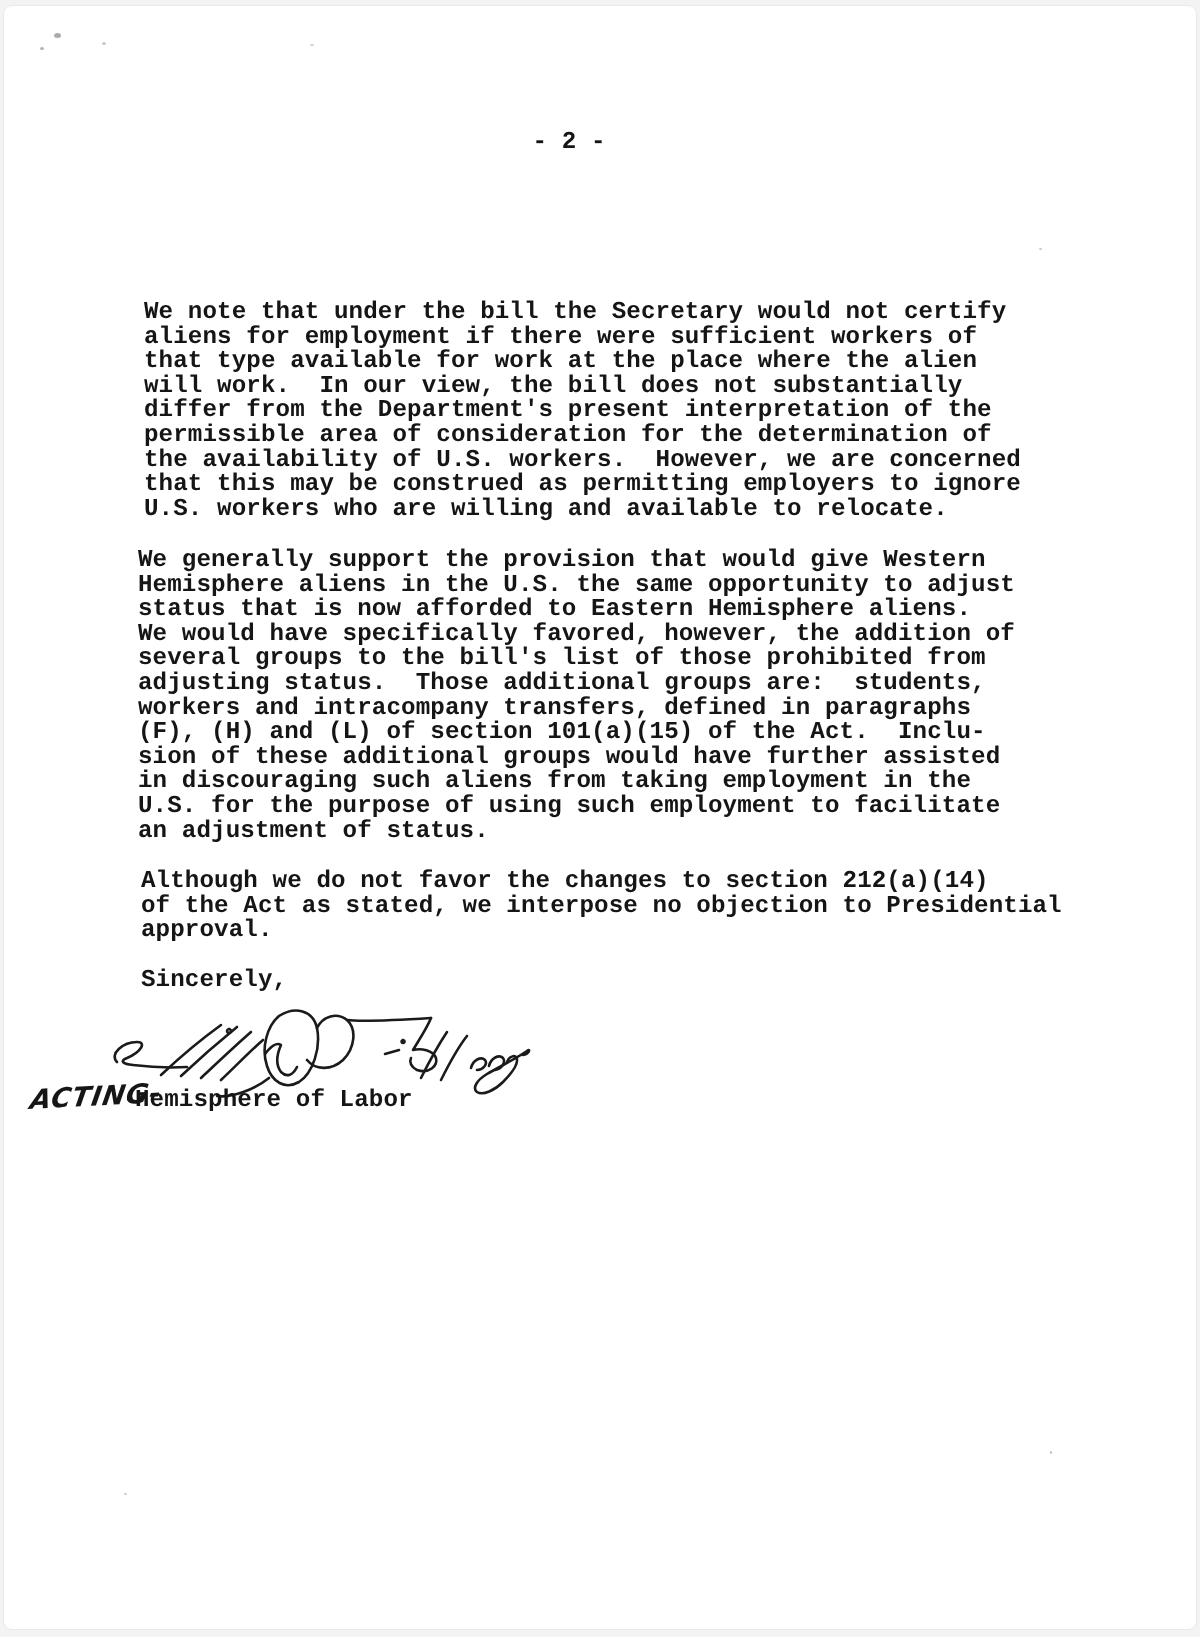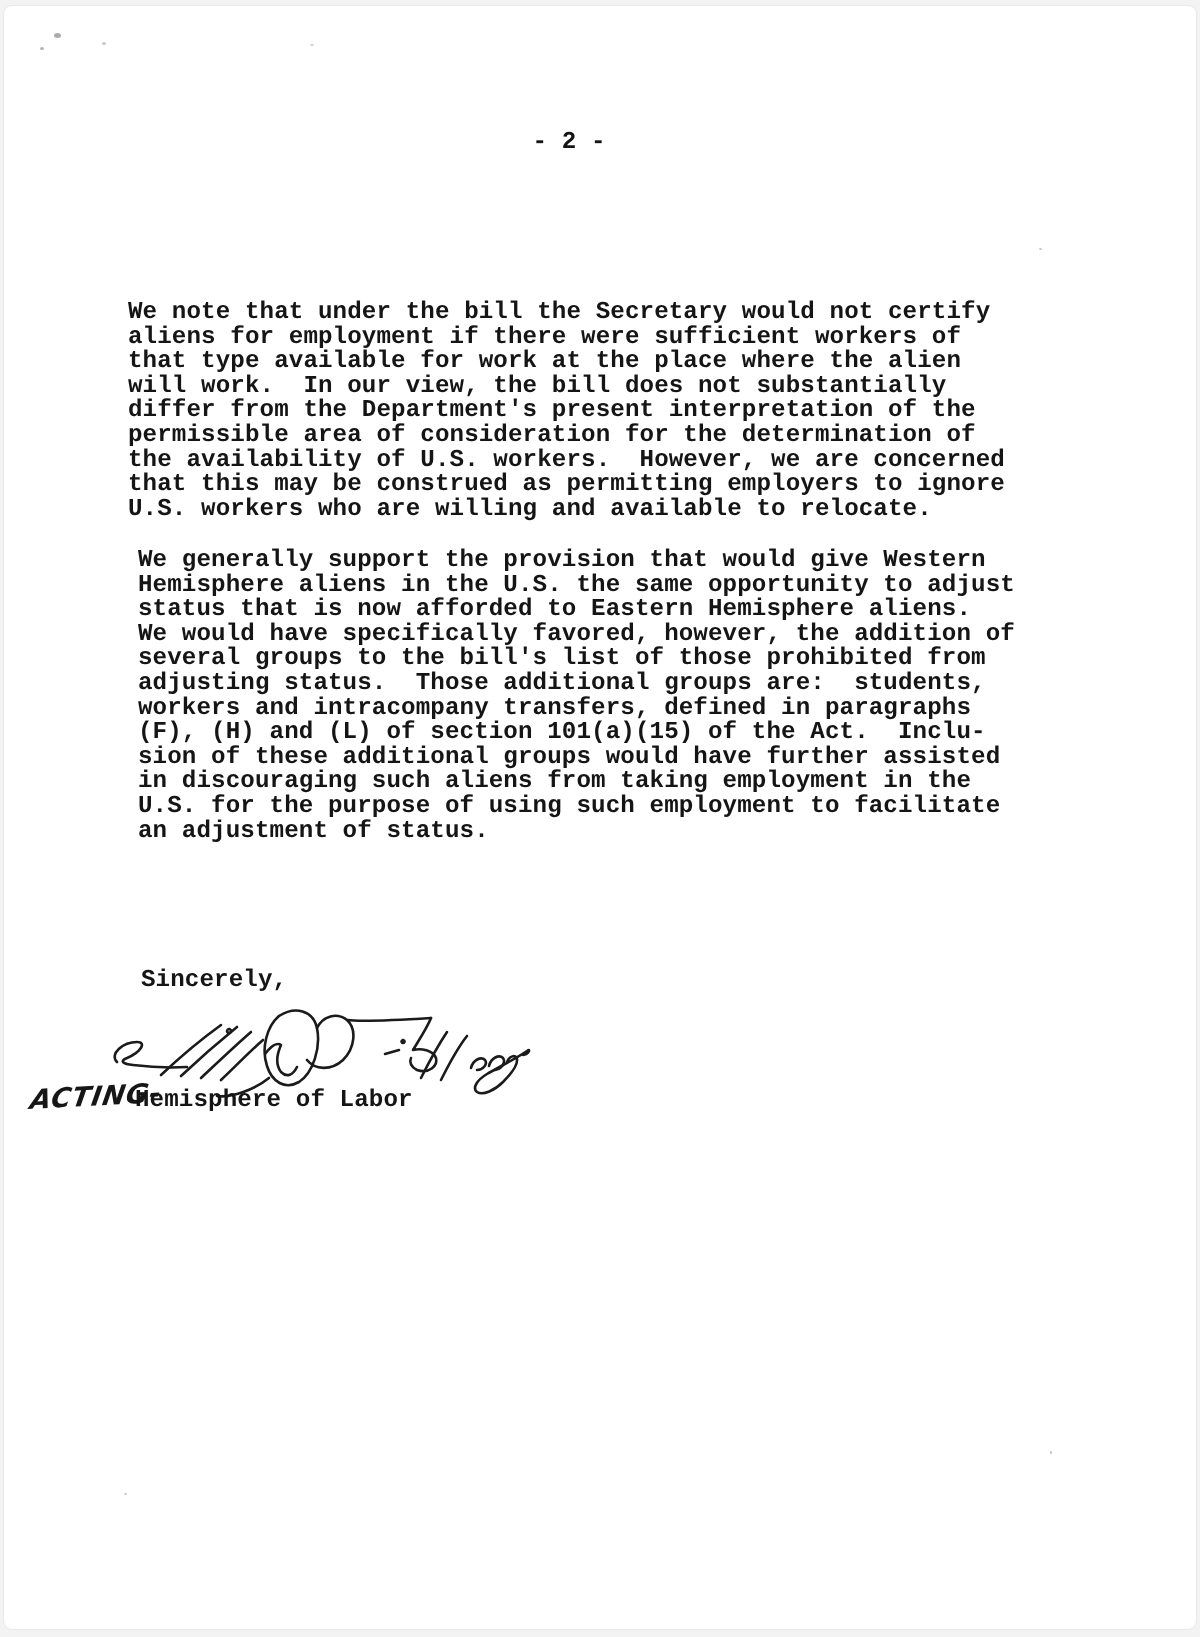--- a/index.html
+++ b/index.html
@@ -22,21 +22,21 @@
     font-weight:bold;
     font-size:24.2px;
     line-height:24.6px;
     letter-spacing:0.1px;
     color:#151515;
     white-space:pre;
     text-rendering:geometricPrecision;
   }
   .page-number{left:125px;top:125px;width:880px;text-align:center;}
   .p1{left:137px;top:173px;}
-  .p2{left:124px;top:295px;}
+  .p2{left:140px;top:295px;}
   .p3{left:134px;top:543px;}
   .p4{left:137px;top:864px;}
   .closing{left:137px;top:963px;}
   .signer-title{left:131px;top:1083px;}
   .signature-svg{
     position:absolute;left:75px;top:990px;width:460px;height:112px;
   }
   .signature-svg path{
     fill:none;stroke:#1b1b1b;stroke-width:2.6;
     stroke-linecap:round;stroke-linejoin:round;
@@ -84,20 +84,23 @@
 We would have specifically favored, however, the addition of
 several groups to the bill's list of those prohibited from
 adjusting status.  Those additional groups are:  students,
 workers and intracompany transfers, defined in paragraphs
 (F), (H) and (L) of section 101(a)(15) of the Act.  Inclu-
 sion of these additional groups would have further assisted
 in discouraging such aliens from taking employment in the
 U.S. for the purpose of using such employment to facilitate
 an adjustment of status.</div>
 
+  <div class="typed p4">Although we do not favor the changes to section 212(a)(14)
+of the Act as stated, we interpose no objection to Presidential
+approval.</div>
 
   <div class="typed closing">Sincerely,</div>
 
   <svg class="signature-svg" viewBox="0 0 460 112" aria-hidden="true">
 
     <path d="M38,66 C30,58 44,46 58,46 C68,46 62,56 48,62 C40,65 44,68 54,69 C70,71 90,72 108,71"></path>
 
     <path d="M82,79 C100,62 124,42 142,29"></path>
     <path d="M102,80 C120,63 142,44 158,31"></path>
     <path d="M122,82 C138,67 158,48 172,36"></path>

